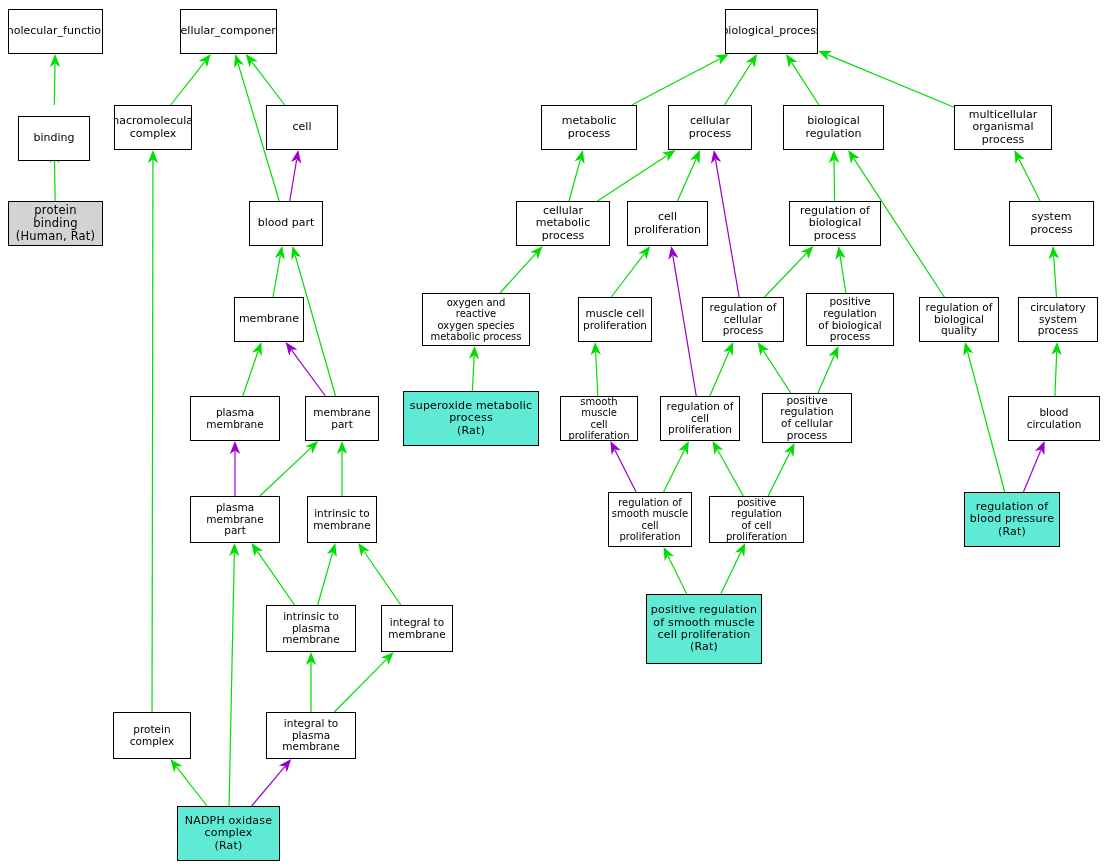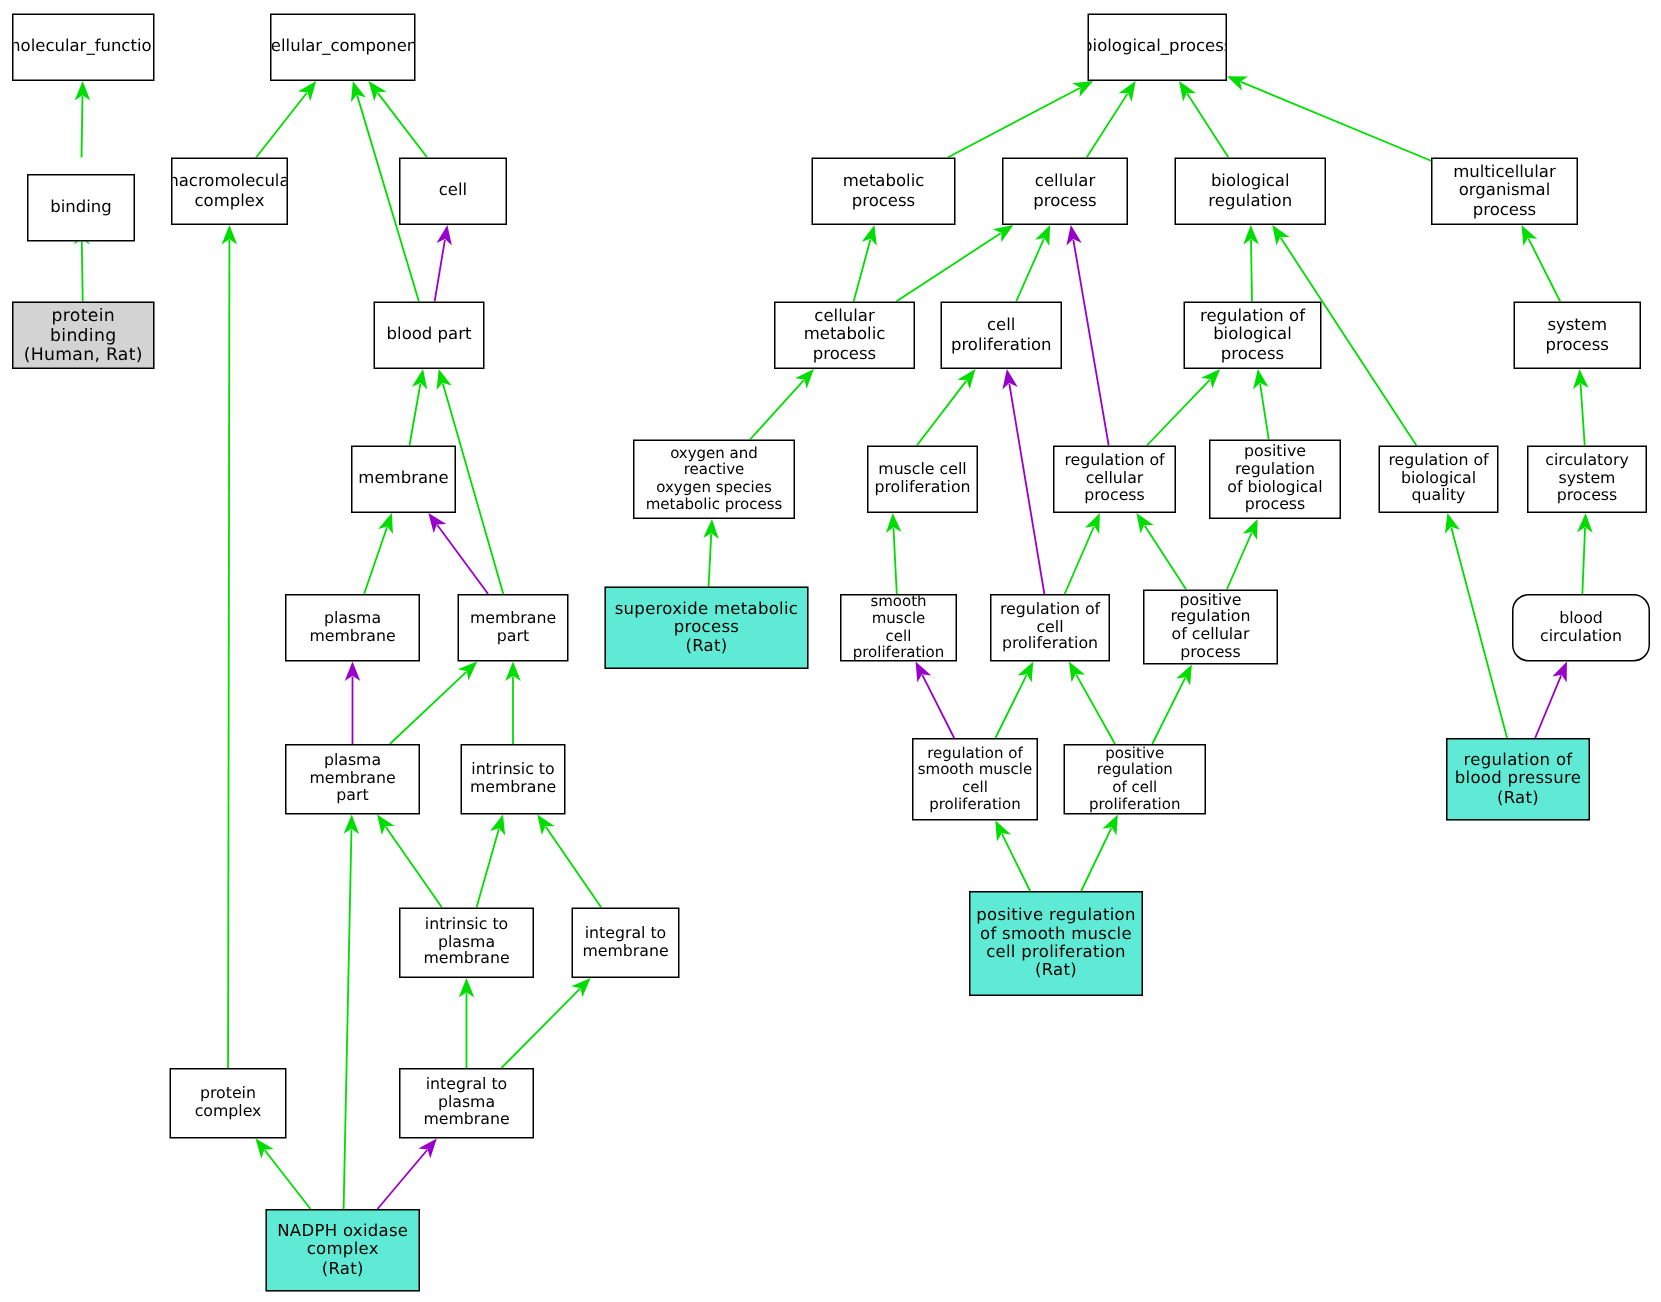--- a/index.html
+++ b/index.html
@@ -258,21 +258,21 @@
     </div>
     <div class="node normal" style="left: 660px; top: 396px; width: 80px; height: 45px; font-size: 10.5px;">
       <span class="lbl">regulation of
 cell proliferation</span>
     </div>
     <div class="node normal" style="left: 762px; top: 393px; width: 90px; height: 50px; font-size: 10.5px;">
       <span class="lbl">positive regulation
 of cellular
 process</span>
     </div>
-    <div class="node normal" style="left: 1008px; top: 396px; width: 92px; height: 45px; font-size: 10.5px; border-radius: 11px;">
+    <div class="node normal" style="left: 1008px; top: 396px; width: 92px; height: 45px; font-size: 10.5px;">
       <span class="lbl">blood circulation</span>
     </div>
     <div class="node normal" style="left: 190px; top: 496px; width: 90px; height: 47px; font-size: 10.5px;">
       <span class="lbl">plasma membrane
 part</span>
     </div>
     <div class="node normal" style="left: 307px; top: 496px; width: 70px; height: 47px; font-size: 10.5px;">
       <span class="lbl">intrinsic to
 membrane</span>
     </div>

